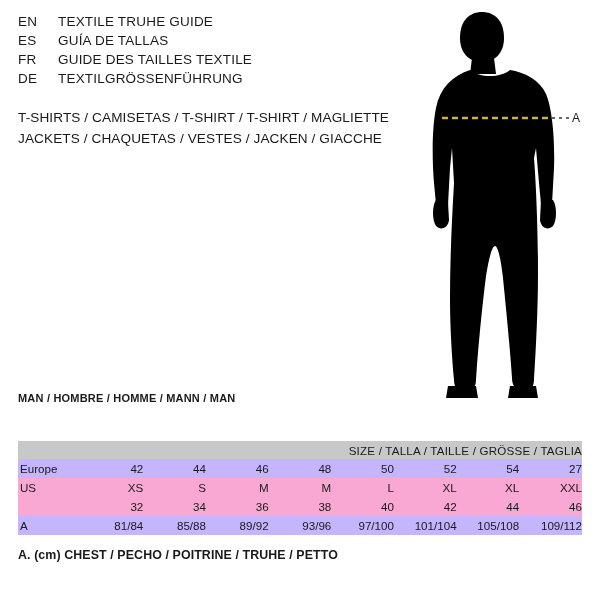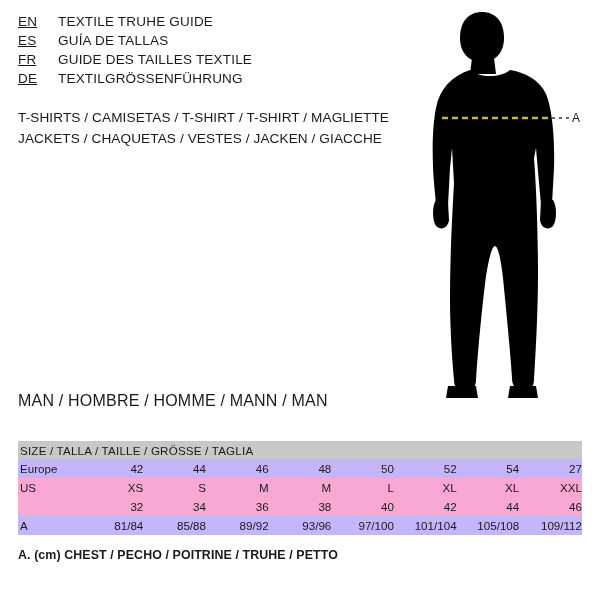--- a/index.html
+++ b/index.html
@@ -33,21 +33,20 @@
     align-items: baseline;
     height: 19px;
     font-size: 13.5px;
     letter-spacing: 0.2px;
     white-space: nowrap;
   }
   .lang-code {
     width: 40px;
     flex: 0 0 40px;
     font-size: 13.5px;
-    text-decoration: underline;
   }
   .lang-text {
     font-size: 13.5px;
   }
 
   
   .cat-block {
     position: absolute;
     left: 18px;
     top: 110px;
@@ -78,22 +77,22 @@
     top: 103px;
     font-size: 12px;
     letter-spacing: 0.4px;
   }
 
   
   .man-heading {
     position: absolute;
     left: 18px;
     top: 392px;
-    font-size: 16px;
-    font-weight: normal;
+    font-size: 11px;
+    font-weight: bold;
     letter-spacing: 0.2px;
     white-space: nowrap;
   }
 
   
   .size-table {
     position: absolute;
     left: 18px;
     top: 441px;
     width: 564px;
@@ -104,20 +103,21 @@
   .size-table td {
     padding: 0;
     height: 19px;
     vertical-align: middle;
     white-space: nowrap;
   }
   .row-head td {
     background: #c8c8c8;
     font-weight: normal;
     height: 18px;
+    text-align: right;
   }
   .row-shade td {
     background: #f9a8d4;
   }
   .row-plain td {
     background: #c4b5fd;
   }
   .col-label {
     width: 86px;
     padding-left: 2px !important;

